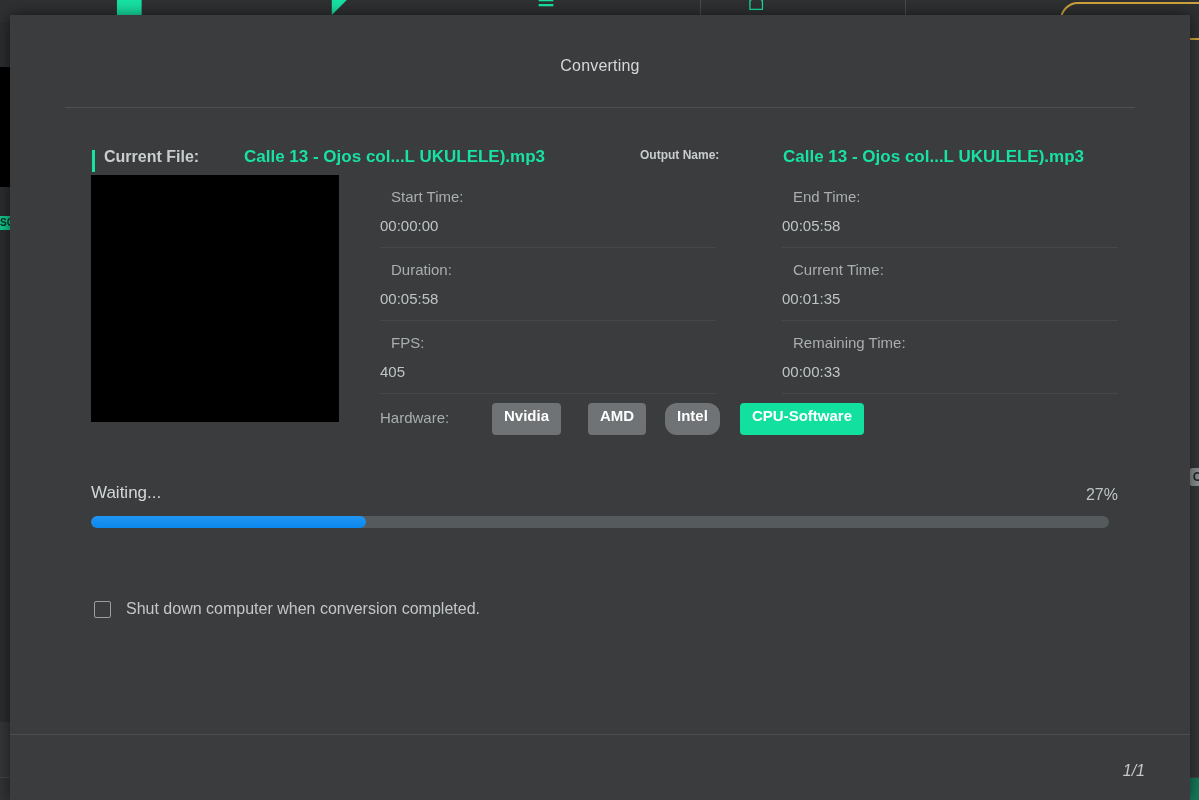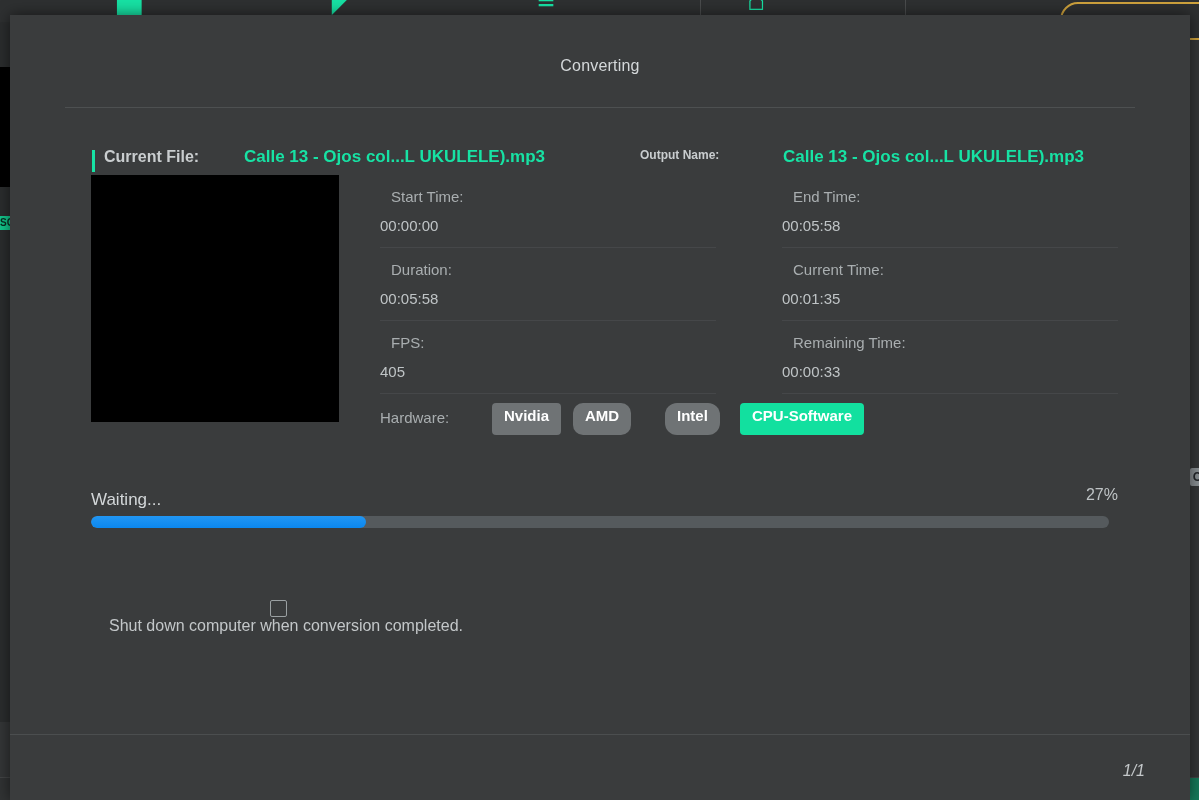--- a/index.html
+++ b/index.html
@@ -241,32 +241,31 @@
     padding: 0 12px;
     border-radius: 4px;
     font-size: 15px;
     font-weight: bold;
     color: #ffffff;
     background: #6f7375;
     text-align: right;
     white-space: nowrap;
   }
   .hw-btn.b0 { left: 112px; }
-  .hw-btn.b1 { left: 193px; border-radius: 10px; }
+  .hw-btn.b1 { left: 208px; }
   .hw-btn.b2 { left: 285px; border-radius: 12px; }
   .hw-btn.b3 { left: 360px; background: #12e09f; color: #ffffff; }
 
   
   .progress-wrap { position: absolute; left: 0; top: 468px; width: 1180px; }
   .progress-status {
     position: absolute;
     left: 81px; top: 0;
     color: #d3d7d9;
     font-size: 17px;
-    margin-top: 7px;
   }
   .progress-percent {
     position: absolute;
     right: 72px; top: 3px;
     color: #bfc4c6;
     font-size: 16px;
   }
   .progress-track {
     position: absolute;
     left: 81px; top: 33px;
@@ -281,21 +280,21 @@
     border-radius: 6px;
   }
 
   
   .check-row {
     position: absolute;
     left: 84px;
     display: flex;
     align-items: center;
   }
-  .check-row.r0 { top: 585px; flex-direction: column; }
+  .check-row.r0 { top: 585px; }
   .check-row.r1 { top: 640px; }
   .checkbox {
     width: 15px; height: 15px;
     border: 1px solid #9aa0a2;
     border-radius: 2px;
     background: transparent;
     position: relative;
     flex: 0 0 auto;
   }
   .checkbox.checked::after {

